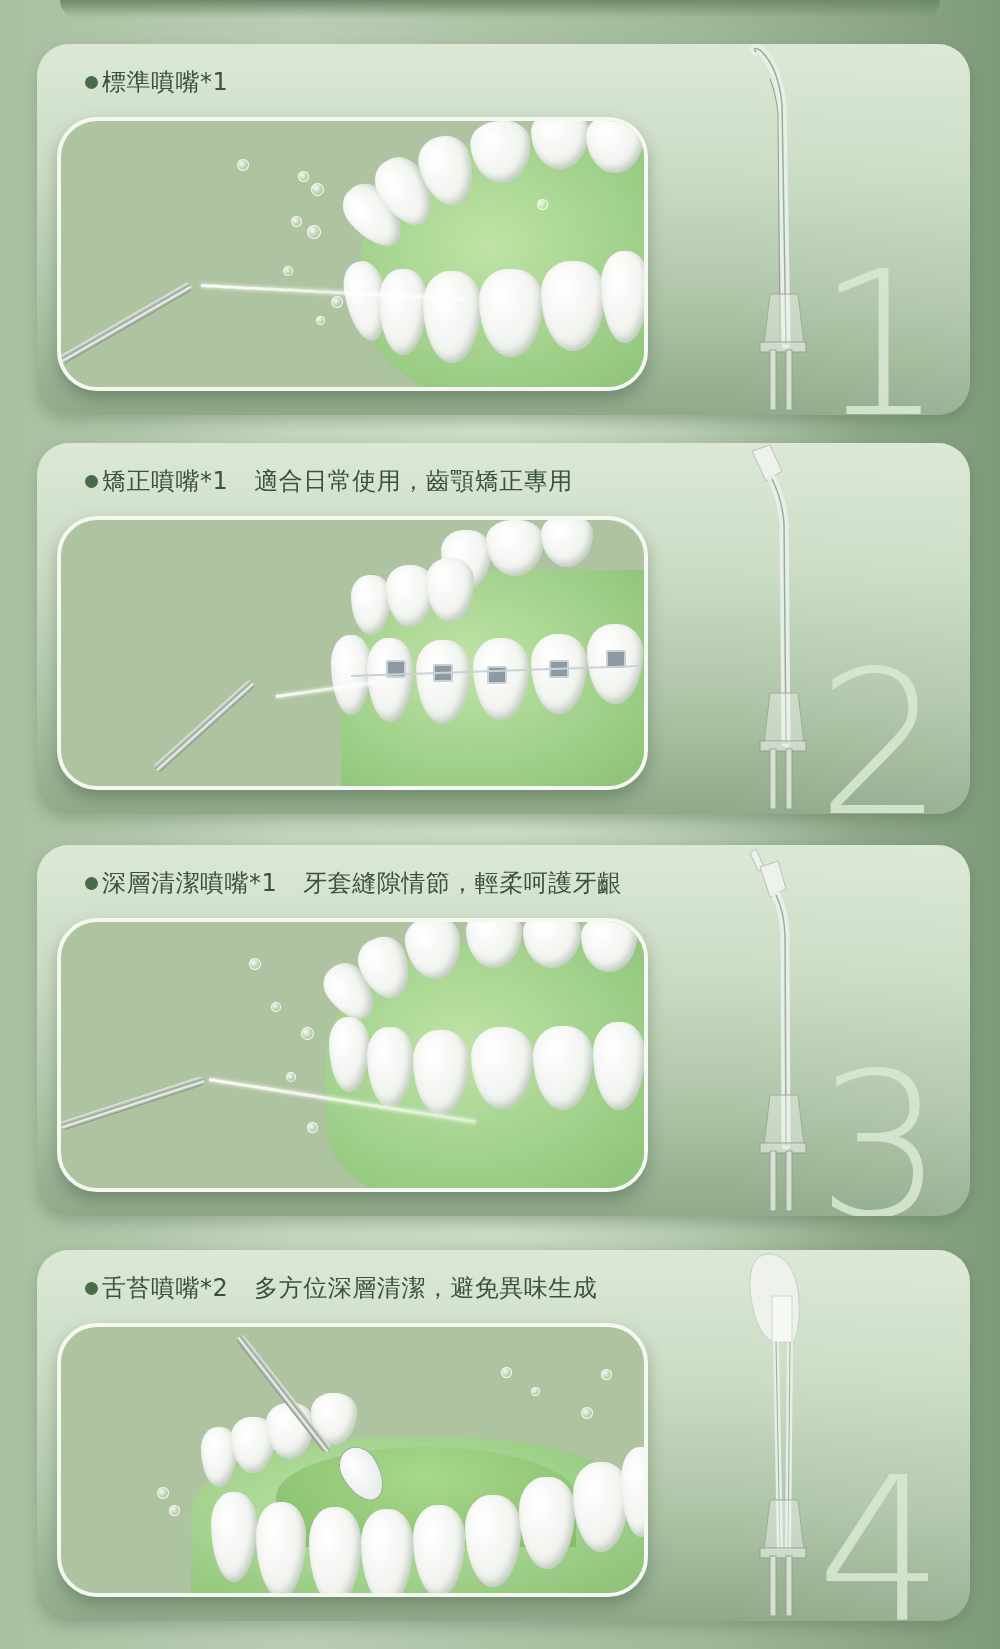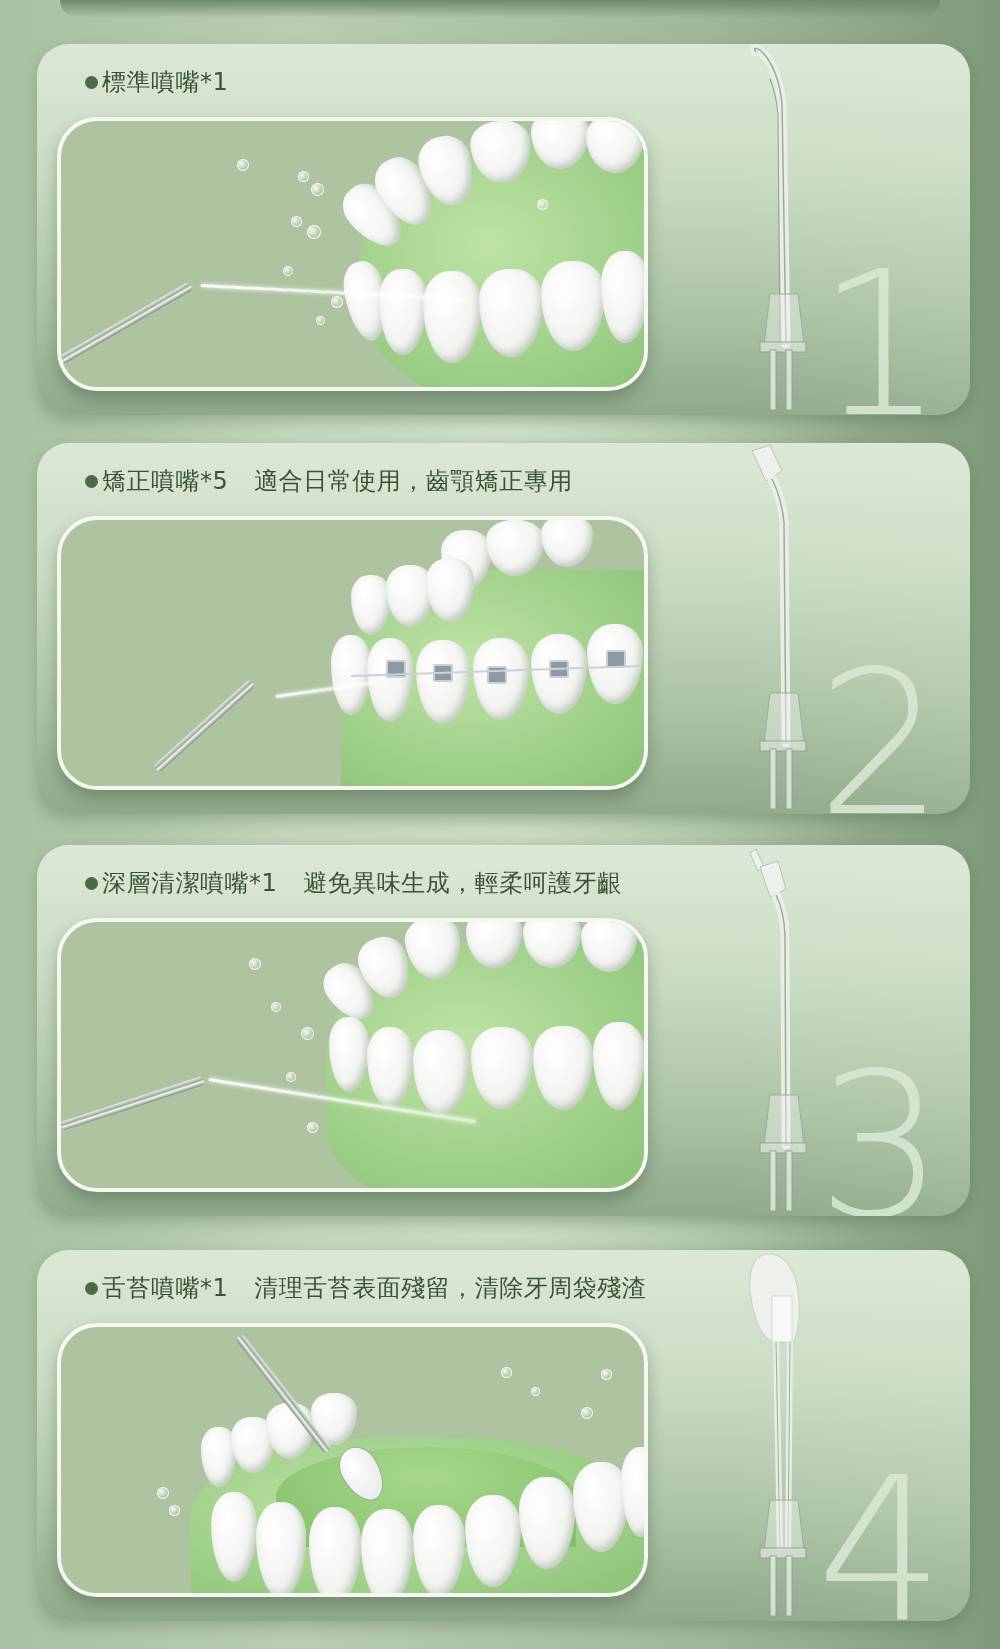--- a/index.html
+++ b/index.html
@@ -129,21 +129,21 @@
     <rect x="18" y="298" width="46" height="10" fill="rgba(235,242,233,0.6)" stroke="#8fa08e" stroke-width="1"></rect>
     <rect x="28" y="306" width="6" height="60" fill="rgba(240,245,238,0.7)" stroke="#8fa08e" stroke-width="1"></rect>
     <rect x="44" y="306" width="6" height="60" fill="rgba(240,245,238,0.7)" stroke="#8fa08e" stroke-width="1"></rect>
   </svg>
   <div class="big-number">1</div>
 </section>
 
 <section class="panel" style="top:443px;">
   <div class="panel-title">
     <span class="bullet"></span>
-    <span>矯正噴嘴*5</span>
+    <span>矯正噴嘴*1</span>
     <span class="title-gap"></span>
     <span>適合日常使用，齒顎矯正專用</span>
   </div>
   <div class="frame">
     <div style="position:absolute;inset:0;">
       <div class="gum" style="left:280px;top:50px;width:320px;height:230px;border-radius:50% 0 0 0;"></div>
       <div class="tooth" style="left:380px;top:10px;width:50px;height:60px;"></div>
       <div class="tooth" style="left:425px;top:0px;width:58px;height:56px;"></div>
       <div class="tooth" style="left:480px;top:-5px;width:52px;height:52px;"></div>
       <div class="tooth" style="left:290px;top:55px;width:40px;height:60px;"></div>
@@ -175,21 +175,21 @@
     <rect x="44" y="306" width="6" height="60" fill="rgba(240,245,238,0.7)" stroke="#8fa08e" stroke-width="1"></rect>
   </svg>
   <div class="big-number">2</div>
 </section>
 
 <section class="panel" style="top:845px;text-decoration:underline;">
   <div class="panel-title">
     <span class="bullet"></span>
     <span>深層清潔噴嘴*1</span>
     <span class="title-gap"></span>
-    <span>避免異味生成，輕柔呵護牙齦</span>
+    <span>牙套縫隙情節，輕柔呵護牙齦</span>
   </div>
   <div class="frame">
     <div style="position:absolute;inset:0;">
       <div class="gum" style="left:265px;top:20px;width:340px;height:260px;border-radius:45% 0 0 30%;"></div>
       <div class="tooth" style="left:268px;top:40px;width:42px;height:60px;transform:rotate(-35deg);"></div>
       <div class="tooth" style="left:300px;top:15px;width:48px;height:62px;transform:rotate(-20deg);"></div>
       <div class="tooth" style="left:345px;top:-5px;width:55px;height:62px;transform:rotate(-8deg);"></div>
       <div class="tooth" style="left:405px;top:-12px;width:56px;height:58px;"></div>
       <div class="tooth" style="left:462px;top:-10px;width:58px;height:56px;"></div>
       <div class="tooth" style="left:520px;top:-6px;width:56px;height:56px;"></div>
@@ -217,23 +217,23 @@
     <rect x="18" y="298" width="46" height="10" fill="rgba(235,242,233,0.6)" stroke="#8fa08e" stroke-width="1"></rect>
     <rect x="28" y="306" width="6" height="60" fill="rgba(240,245,238,0.7)" stroke="#8fa08e" stroke-width="1"></rect>
     <rect x="44" y="306" width="6" height="60" fill="rgba(240,245,238,0.7)" stroke="#8fa08e" stroke-width="1"></rect>
   </svg>
   <div class="big-number">3</div>
 </section>
 
 <section class="panel" style="top:1250px;">
   <div class="panel-title">
     <span class="bullet"></span>
-    <span>舌苔噴嘴*1</span>
-    <span class="title-gap"></span>
-    <span>清理舌苔表面殘留，清除牙周袋殘渣</span>
+    <span>舌苔噴嘴*2</span>
+    <span class="title-gap"></span>
+    <span>多方位深層清潔，避免異味生成</span>
   </div>
   <div class="frame">
     <div style="position:absolute;inset:0;">
       <div class="gum" style="left:130px;top:110px;width:460px;height:170px;border-radius:45% 45% 0 0;"></div>
       <div style="position:absolute;left:215px;top:120px;width:300px;height:100px;border-radius:50% 50% 0 0;background:radial-gradient(ellipse at 50% 30%,#a8d88c,#84be6a);"></div>
       <div class="tooth" style="left:140px;top:100px;width:36px;height:60px;"></div>
       <div class="tooth" style="left:170px;top:90px;width:44px;height:56px;"></div>
       <div class="tooth" style="left:205px;top:76px;width:48px;height:56px;"></div>
       <div class="tooth" style="left:250px;top:66px;width:46px;height:52px;"></div>
       <div class="tooth" style="left:150px;top:165px;width:46px;height:90px;"></div>

